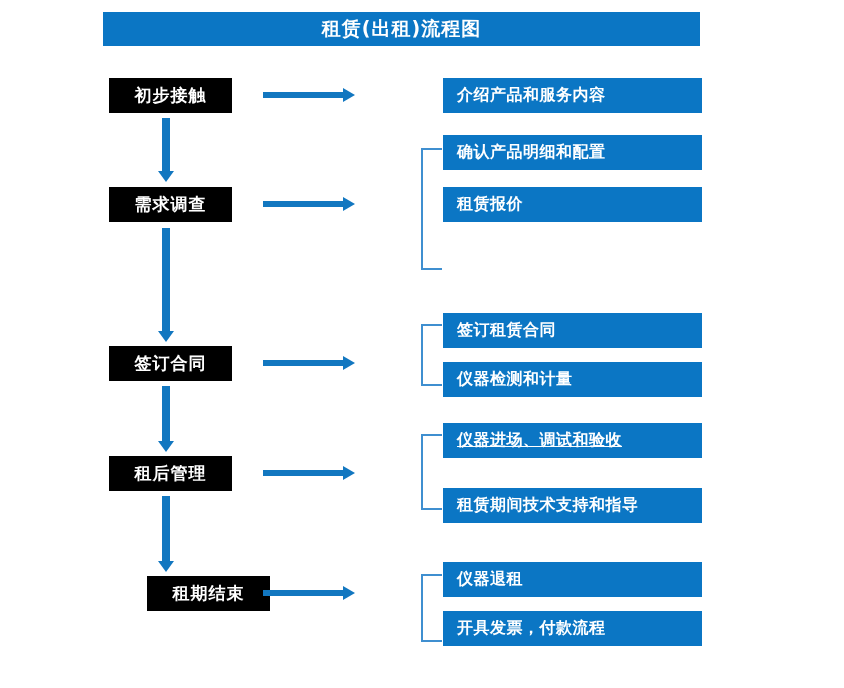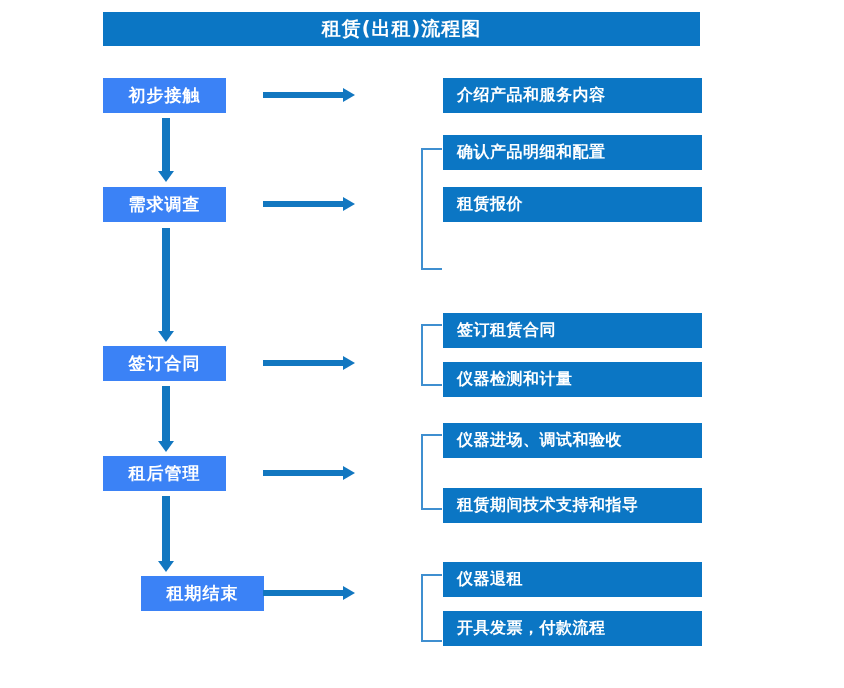--- a/index.html
+++ b/index.html
@@ -33,24 +33,24 @@
     font-weight: bold;
     display: flex;
     align-items: center;
     justify-content: center;
     letter-spacing: 1px;
   }
 
   
   .stage-box {
     position: absolute;
-    left: 103px;
+    left: 109px;
     width: 123px;
     height: 35px;
-    background: #3b82f6;
+    background: #000000;
     color: #ffffff;
     font-size: 17px;
     font-weight: bold;
     display: flex;
     align-items: center;
     justify-content: center;
     letter-spacing: 1px;
   }
 
   
@@ -183,18 +183,18 @@
   <div class="bracket" style="top:148px; height:122px;"></div>
   <div class="bracket" style="top:324px; height:62px;"></div>
   <div class="bracket" style="top:434px; height:76px;"></div>
   <div class="bracket" style="top:574px; height:68px;"></div>
 
   <div class="detail-box" style="top:78px;">介绍产品和服务内容</div>
   <div class="detail-box" style="top:135px;">确认产品明细和配置</div>
   <div class="detail-box" style="top:187px;">租赁报价</div>
   <div class="detail-box" style="top:313px;">签订租赁合同</div>
   <div class="detail-box" style="top:362px;">仪器检测和计量</div>
-  <div class="detail-box" style="top:423px;">仪器进场、调试和验收</div>
+  <div class="detail-box" style="top:423px;text-decoration:underline;">仪器进场、调试和验收</div>
   <div class="detail-box" style="top:488px;">租赁期间技术支持和指导</div>
   <div class="detail-box" style="top:562px;">仪器退租</div>
   <div class="detail-box" style="top:611px;">开具发票，付款流程</div>
 
 </div>
 
 </body></html>

